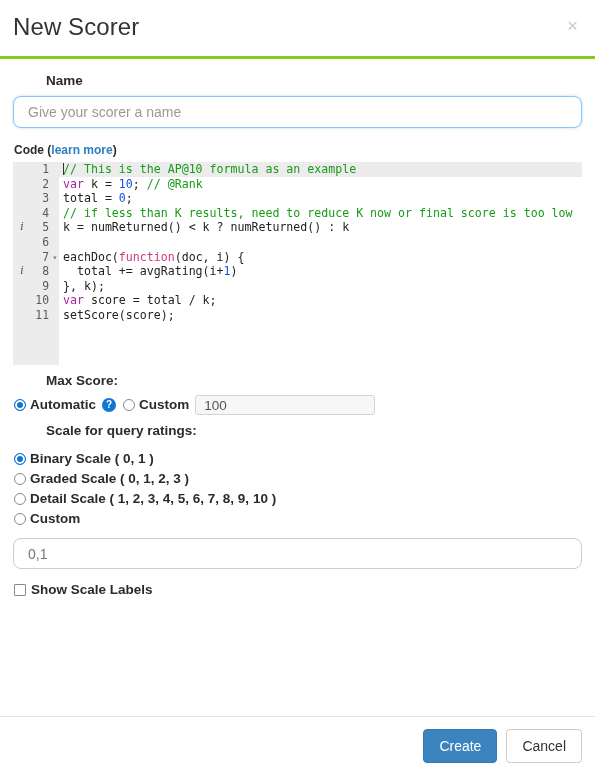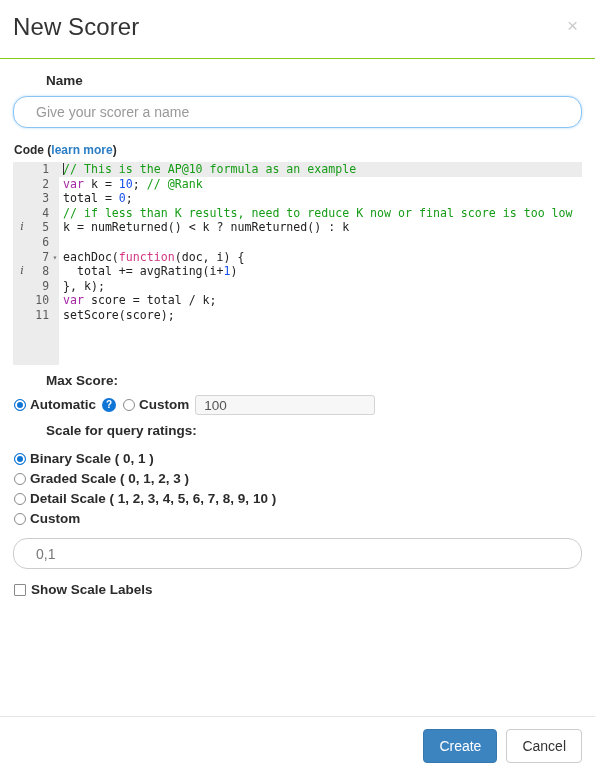--- a/index.html
+++ b/index.html
@@ -24,21 +24,21 @@
     flex-direction: column;
     background: #ffffff;
     box-sizing: border-box;
   }
 
   
   .modal-header {
     position: relative;
     height: 59px;
     min-height: 59px;
-    border-bottom: 1px solid #84cc16;
+    border-bottom: 3px solid #84cc16;
     box-sizing: border-box;
   }
   .modal-title {
     position: absolute;
     left: 13px;
     top: 13px;
     font-size: 24px;
     font-weight: 400;
     color: #333333;
     letter-spacing: 0.1px;
@@ -75,22 +75,22 @@
     padding-left: 32px;
   }
   .field-label.tight { margin-bottom: 5px; }
 
   .text-input {
     display: block;
     width: 100%;
     height: 32px;
     box-sizing: border-box;
     border: 1px solid #cccccc;
-    border-radius: 14px;
-    padding: 5px 22px;
+    border-radius: 8px;
+    padding: 5px 14px;
     font-size: 14px;
     font-family: "Liberation Sans", sans-serif;
     color: #555555;
     background: #ffffff;
     outline: none;
   }
   .text-input.focused {
     border-color: #89c4f4;
     box-shadow: 0 0 3px rgba(102,175,233,0.45);
   }

